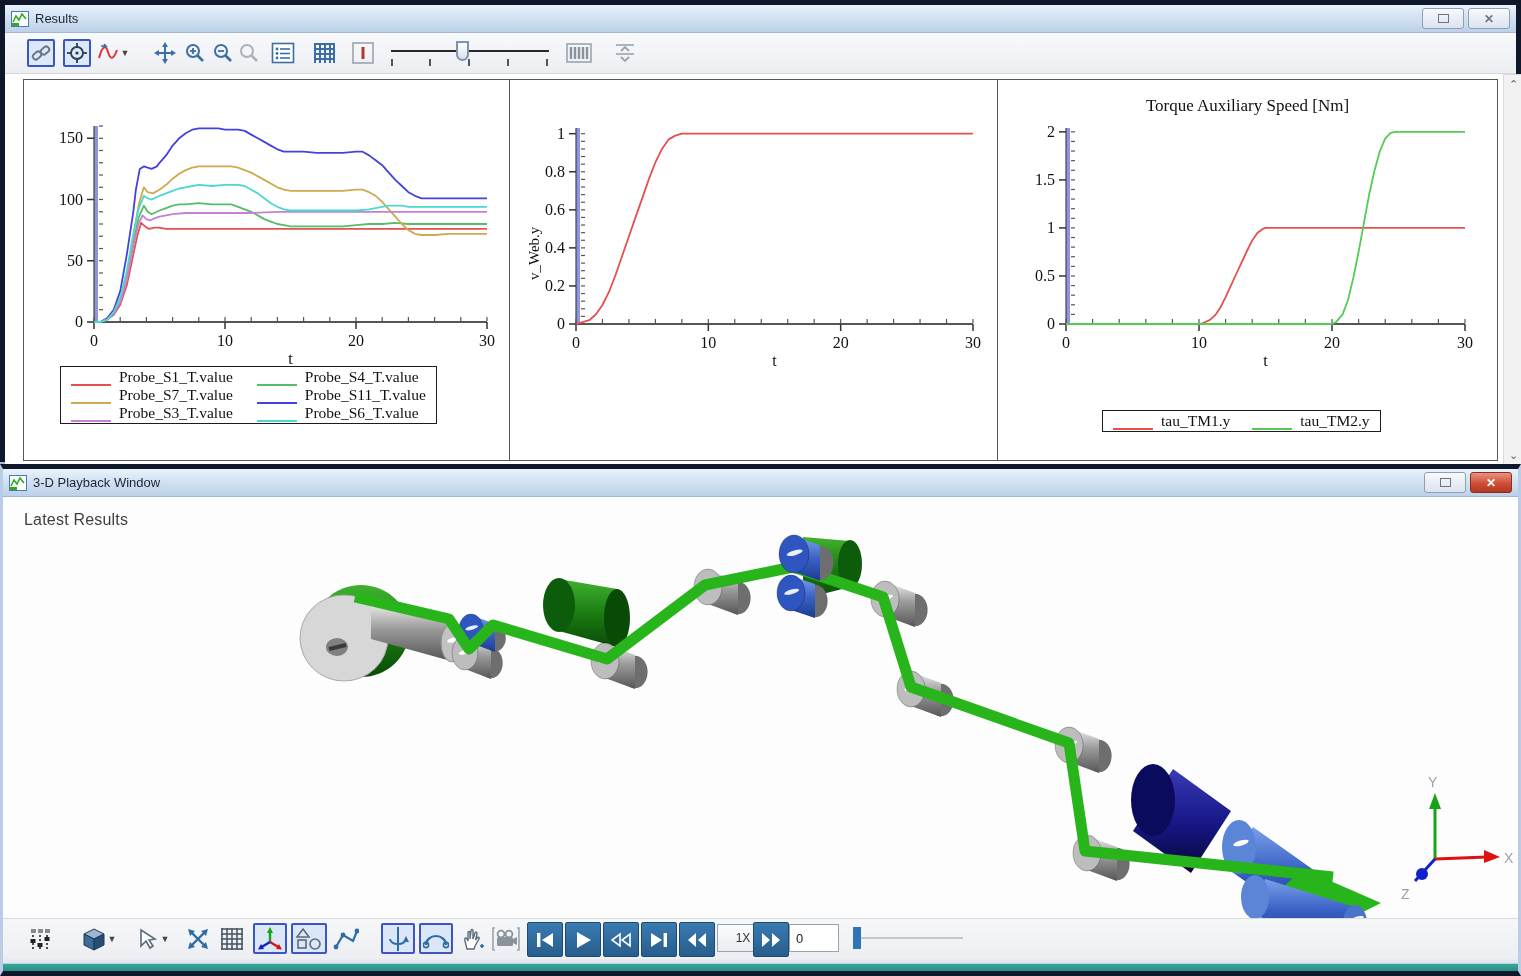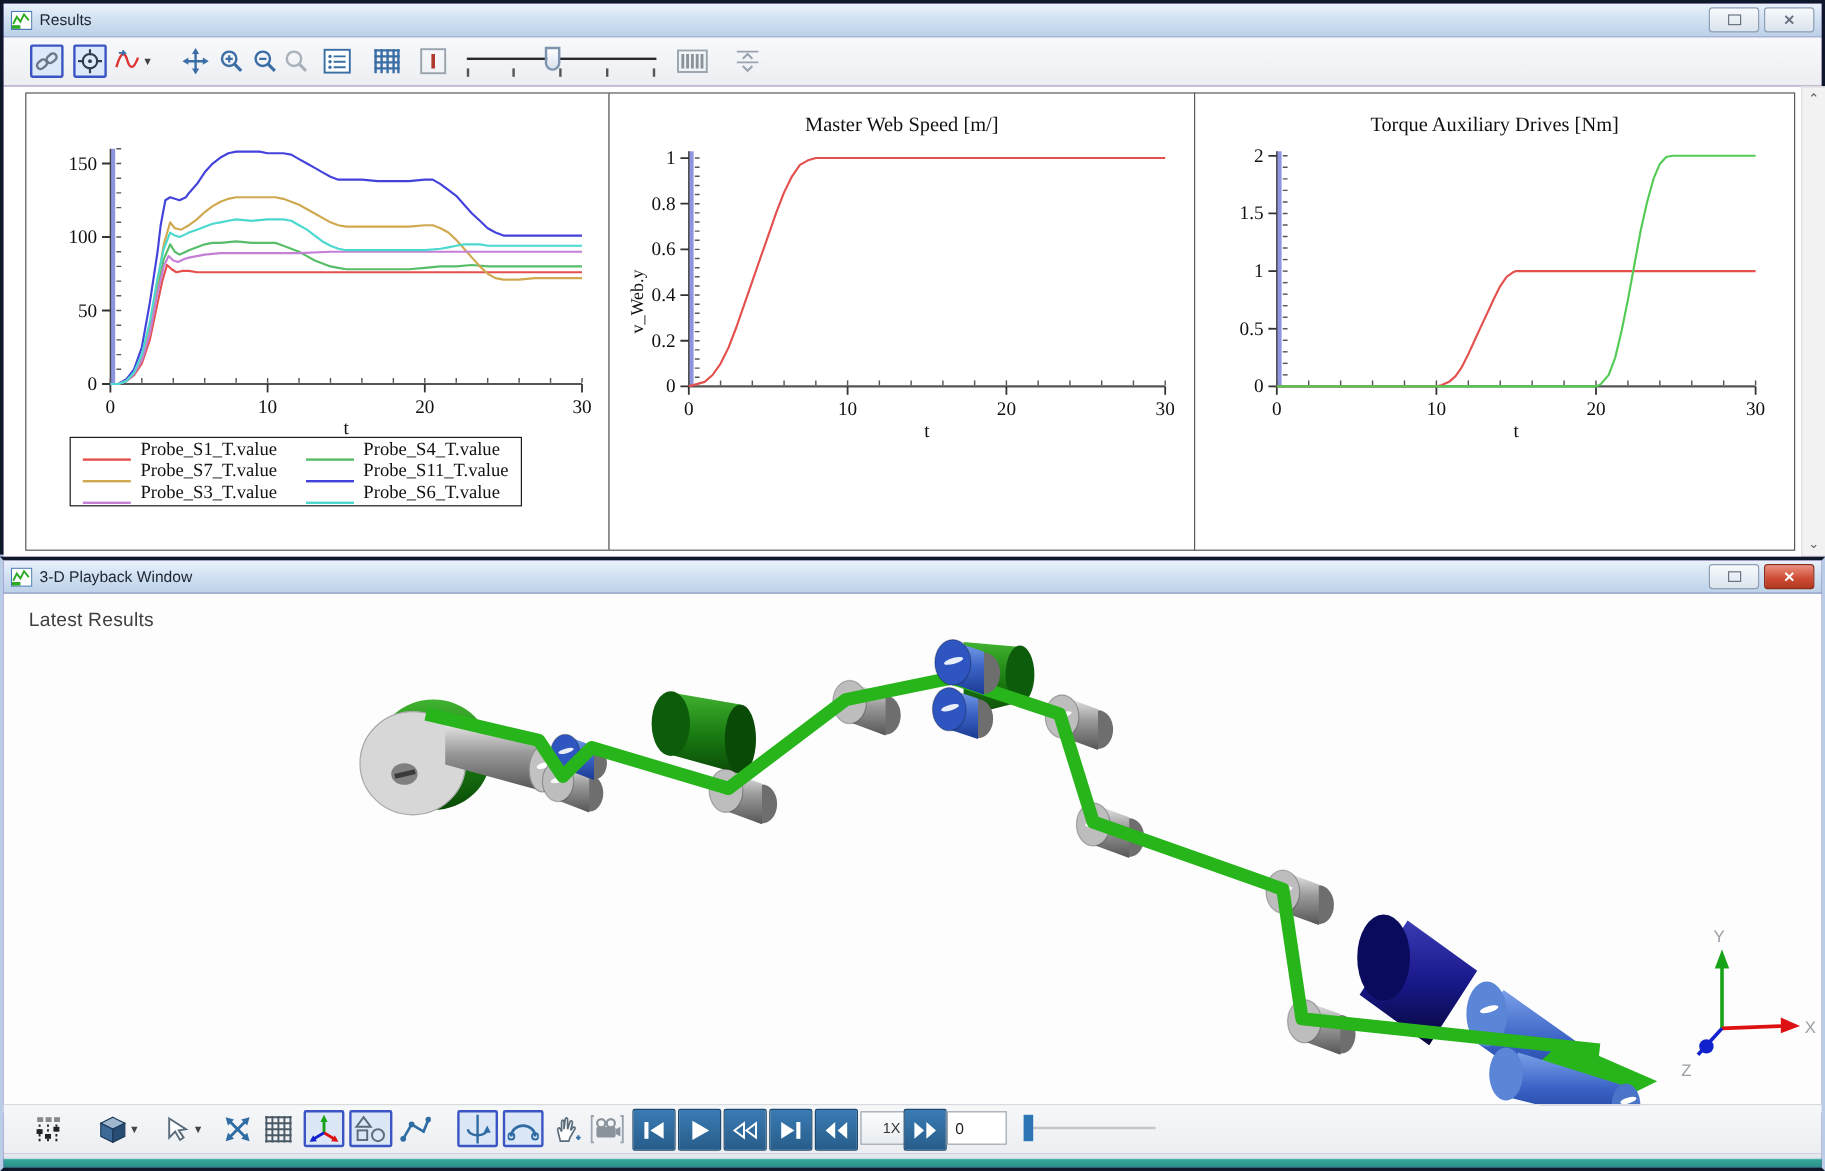--- a/index.html
+++ b/index.html
@@ -1,17 +1,17 @@
 <!DOCTYPE html>
 <html><head>
 <meta charset="utf-8">
 <style>
   html,body{margin:0;padding:0;background:#8ea6c2;}
   .stage{position:relative;width:1521px;height:976px;background:#a8bcd4;font-family:"Liberation Sans",sans-serif;overflow:hidden;}
-  .window{position:absolute;background:#4c1d95;border:3px solid #0f172a;box-sizing:border-box;}
+  .window{position:absolute;background:#ef4444;border:5px solid #0f172a;box-sizing:border-box;}
   #resultsWin{left:0;top:0;width:1521px;height:462px;}
   #playbackWin{left:0;top:464px;width:1521px;height:512px;border-left:3px solid #b9cde6;border-right:3px solid #b9cde6;}
   .titlebar{height:28px;background:linear-gradient(#eaf2fb,#d3e2f2 45%,#bcd1e8);display:flex;align-items:center;padding:0 6px;border-bottom:1px solid #a3b8d0;box-sizing:border-box;}
   .titlebar .title{font-size:13px;color:#1c2633;margin-left:6px;}
   .winbtns{margin-left:auto;display:flex;gap:4px;}
   .winbtn{width:40px;height:19px;border:1px solid #8fa0b4;border-radius:3px;background:linear-gradient(#f8fafc,#dbe3ee);display:flex;align-items:center;justify-content:center;color:#6b7582;font-size:11px;}
   .winbtn.red{background:linear-gradient(#ea9180,#cd4a31 60%,#b03a22);border-color:#8d2d1a;color:#fff;}
   .glyph-restore{width:9px;height:7px;border:1.5px solid currentColor;display:block;}
   .glyph-x{font-weight:bold;font-size:12px;line-height:1;}
 
@@ -278,21 +278,20 @@
               <span class="lswatch" style="border-top-color: rgb(197, 128, 214);"></span>
               <span>Probe_S3_T.value</span>
             </div>
             <div class="litem">
               <span class="lswatch" style="border-top-color: rgb(75, 217, 207);"></span>
               <span>Probe_S6_T.value</span>
             </div>
           </div>
       </div>
       <div class="panel" style="left:504px;width:489px">
-        <div class="ctitle">Master Web Speed [m/]</div>
         <svg class="plot" width="487" height="380">
             <line x1="68" y1="48" x2="68" y2="244" stroke="#8f94de" stroke-width="4"></line>
             <line x1="66" y1="48" x2="66" y2="244" stroke="#444" stroke-width="1.2"></line>
             <line x1="66" y1="244" x2="463" y2="244" stroke="#555" stroke-width="1.8"></line>
             <line x1="66" y1="239" x2="66" y2="243" stroke="#555" stroke-width="1.2"></line>
             <line x1="92.46666666666667" y1="239" x2="92.46666666666667" y2="243" stroke="#555" stroke-width="1.2"></line>
             <line x1="118.93333333333334" y1="239" x2="118.93333333333334" y2="243" stroke="#555" stroke-width="1.2"></line>
             <line x1="145.4" y1="239" x2="145.4" y2="243" stroke="#555" stroke-width="1.2"></line>
             <line x1="171.86666666666667" y1="239" x2="171.86666666666667" y2="243" stroke="#555" stroke-width="1.2"></line>
             <line x1="198.33333333333331" y1="239" x2="198.33333333333331" y2="243" stroke="#555" stroke-width="1.2"></line>
@@ -351,21 +350,21 @@
             <line x1="59" y1="91.76699029126215" x2="66" y2="91.76699029126215" stroke="#333" stroke-width="1.5"></line>
             <text x="55" y="96.76699029126215" font-size="16" text-anchor="end">0.8</text>
             <line x1="59" y1="53.708737864077676" x2="66" y2="53.708737864077676" stroke="#333" stroke-width="1.5"></line>
             <text x="55" y="58.708737864077676" font-size="16" text-anchor="end">1</text>
             <text x="264.5" y="286" font-size="16" text-anchor="middle">t</text>
             <path d="M66.0,244.0 L72.6,242.1 L79.2,240.2 L85.8,234.5 L92.5,225.0 L99.1,211.7 L105.7,194.5 L112.3,175.5 L118.9,156.5 L125.5,137.4 L132.2,118.4 L138.8,99.4 L145.4,82.3 L152.0,68.9 L158.6,59.4 L165.3,55.6 L171.9,53.7 L185.1,53.7 L198.3,53.7 L264.5,53.7 L330.7,53.7 L396.8,53.7 L463.0,53.7" fill="none" stroke="#e4504e" stroke-width="1.8" stroke-linejoin="round"></path>
           </svg>
         <div class="ylab" style="left:16px;top:200px">v_Web.y</div>
       </div>
       <div class="panel" style="left:992px;width:501px">
-        <div class="ctitle">Torque Auxiliary Drives [Nm]</div>
+        <div class="ctitle">Torque Auxiliary Speed [Nm]</div>
         <svg class="plot" width="499" height="380">
             <line x1="70" y1="48" x2="70" y2="244" stroke="#8f94de" stroke-width="4"></line>
             <line x1="68" y1="48" x2="68" y2="244" stroke="#444" stroke-width="1.2"></line>
             <line x1="68" y1="244" x2="467" y2="244" stroke="#555" stroke-width="1.8"></line>
             <line x1="68" y1="239" x2="68" y2="243" stroke="#555" stroke-width="1.2"></line>
             <line x1="94.6" y1="239" x2="94.6" y2="243" stroke="#555" stroke-width="1.2"></line>
             <line x1="121.19999999999999" y1="239" x2="121.19999999999999" y2="243" stroke="#555" stroke-width="1.2"></line>
             <line x1="147.8" y1="239" x2="147.8" y2="243" stroke="#555" stroke-width="1.2"></line>
             <line x1="174.39999999999998" y1="239" x2="174.39999999999998" y2="243" stroke="#555" stroke-width="1.2"></line>
             <line x1="201" y1="239" x2="201" y2="243" stroke="#555" stroke-width="1.2"></line>
@@ -415,20 +414,30 @@
             <line x1="61" y1="147.921568627451" x2="68" y2="147.921568627451" stroke="#333" stroke-width="1.5"></line>
             <text x="57" y="152.921568627451" font-size="16" text-anchor="end">1</text>
             <line x1="61" y1="99.88235294117649" x2="68" y2="99.88235294117649" stroke="#333" stroke-width="1.5"></line>
             <text x="57" y="104.88235294117649" font-size="16" text-anchor="end">1.5</text>
             <line x1="61" y1="51.84313725490196" x2="68" y2="51.84313725490196" stroke="#333" stroke-width="1.5"></line>
             <text x="57" y="56.84313725490196" font-size="16" text-anchor="end">2</text>
             <text x="267.5" y="286" font-size="16" text-anchor="middle">t</text>
             <path d="M68.0,244.0 L94.6,244.0 L121.2,244.0 L147.8,244.0 L174.4,244.0 L201.0,244.0 L205.0,243.0 L211.6,240.2 L217.0,235.4 L222.3,227.7 L227.6,217.1 L232.9,205.6 L238.2,194.0 L243.6,182.5 L248.9,171.0 L254.2,160.4 L259.5,152.7 L264.8,148.9 L267.5,147.9 L280.8,147.9 L307.4,147.9 L334.0,147.9 L360.6,147.9 L387.2,147.9 L413.8,147.9 L440.4,147.9 L467.0,147.9" fill="none" stroke="#e4504e" stroke-width="1.8" stroke-linejoin="round"></path>
             <path d="M68.0,244.0 L121.2,244.0 L174.4,244.0 L227.6,244.0 L280.8,244.0 L334.0,244.0 L338.0,242.1 L344.6,234.4 L350.0,220.0 L355.3,197.9 L360.6,171.9 L365.9,143.1 L371.2,114.3 L376.6,90.3 L381.9,71.1 L387.2,58.6 L392.5,52.8 L397.8,51.8 L400.5,51.8 L413.8,51.8 L440.4,51.8 L467.0,51.8" fill="none" stroke="#53cb55" stroke-width="1.8" stroke-linejoin="round"></path>
           </svg>
+        <div class="legend row" style="left:104px;top:330px">
+            <div class="litem">
+              <span class="lswatch" style="border-top-color: rgb(228, 80, 78);"></span>
+              <span>tau_TM1.y</span>
+            </div>
+            <div class="litem">
+              <span class="lswatch" style="border-top-color: rgb(83, 203, 85);"></span>
+              <span>tau_TM2.y</span>
+            </div>
+          </div>
       </div>
       <div class="vscroll">
         <span>⌃</span>
         <span>⌄</span>
       </div>
     </div>
   </div>
 
   <div class="window" id="playbackWin">
     <div class="titlebar">

